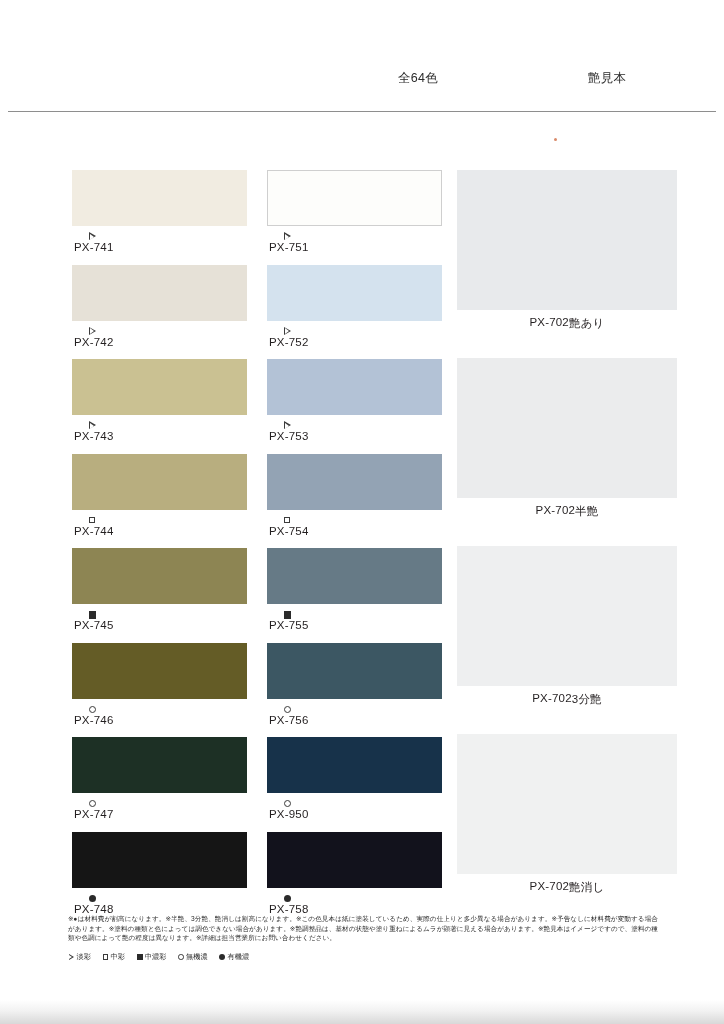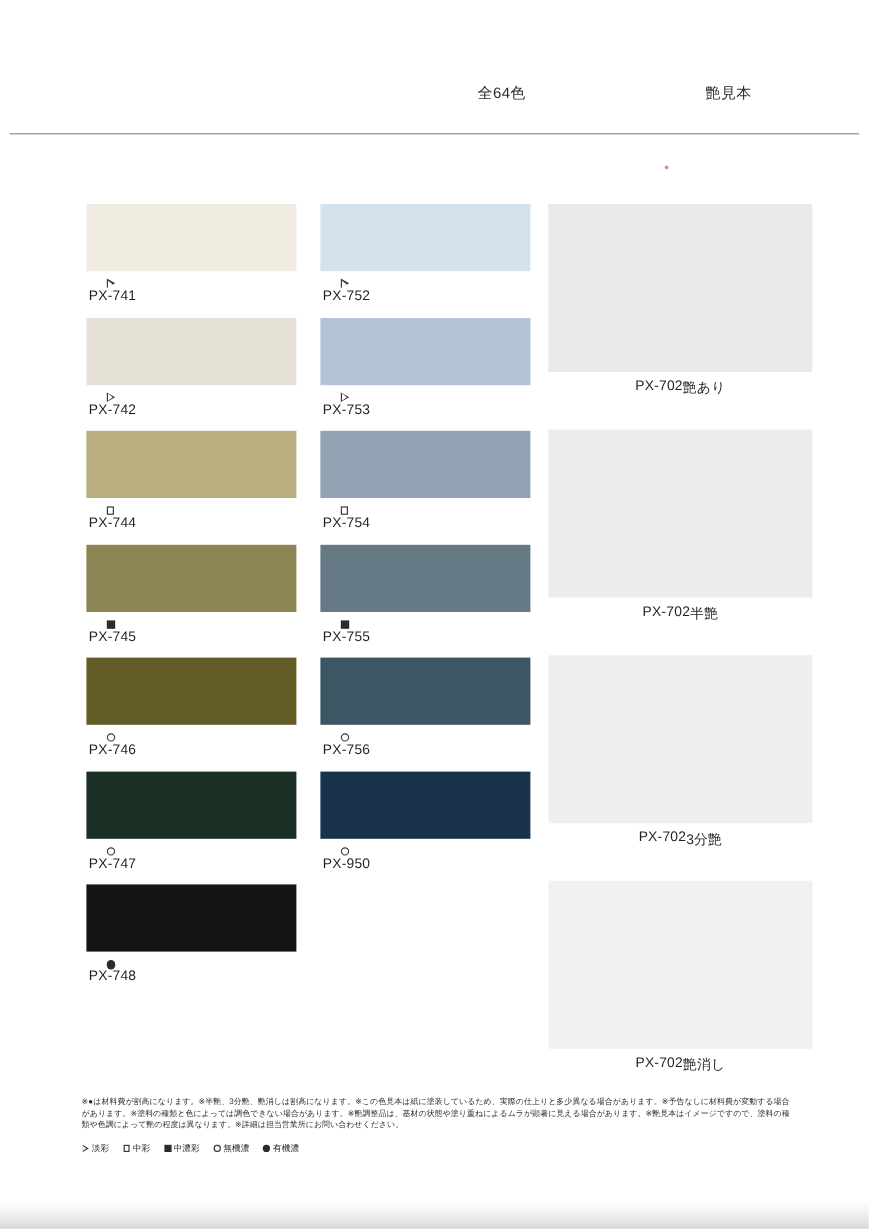--- a/index.html
+++ b/index.html
@@ -282,20 +282,27 @@
         </div>
       </div>
       <div class="swatch-cell">
         <div class="swatch-chip" style="background: rgb(230, 225, 215);"></div>
         <div class="swatch-label">
           <span class="marker tri"></span>
           <span class="swatch-code">PX-742</span>
         </div>
       </div>
       <div class="swatch-cell">
+        <div class="swatch-chip" style="background: rgb(202, 193, 146);"></div>
+        <div class="swatch-label">
+          <span class="marker tri"></span>
+          <span class="swatch-code">PX-743</span>
+        </div>
+      </div>
+      <div class="swatch-cell">
         <div class="swatch-chip" style="background: rgb(184, 174, 127);"></div>
         <div class="swatch-label">
           <span class="marker sq-open"></span>
           <span class="swatch-code">PX-744</span>
         </div>
       </div>
       <div class="swatch-cell">
         <div class="swatch-chip" style="background: rgb(141, 133, 83);"></div>
         <div class="swatch-label">
           <span class="marker sq-fill"></span>
@@ -320,20 +327,27 @@
         <div class="swatch-chip" style="background: rgb(21, 21, 21);"></div>
         <div class="swatch-label">
           <span class="marker ci-fill"></span>
           <span class="swatch-code">PX-748</span>
         </div>
       </div>
     </div>
 
   <div class="swatch-col col-right" id="col-right">
       <div class="swatch-cell">
+        <div class="swatch-chip outlined" style="background: rgb(253, 253, 251);"></div>
+        <div class="swatch-label">
+          <span class="marker tri"></span>
+          <span class="swatch-code">PX-751</span>
+        </div>
+      </div>
+      <div class="swatch-cell">
         <div class="swatch-chip" style="background: rgb(212, 226, 238);"></div>
         <div class="swatch-label">
           <span class="marker tri"></span>
           <span class="swatch-code">PX-752</span>
         </div>
       </div>
       <div class="swatch-cell">
         <div class="swatch-chip" style="background: rgb(179, 194, 214);"></div>
         <div class="swatch-label">
           <span class="marker tri"></span>
@@ -359,20 +373,27 @@
         <div class="swatch-label">
           <span class="marker ci-open"></span>
           <span class="swatch-code">PX-756</span>
         </div>
       </div>
       <div class="swatch-cell">
         <div class="swatch-chip" style="background: rgb(23, 50, 74);"></div>
         <div class="swatch-label">
           <span class="marker ci-open"></span>
           <span class="swatch-code">PX-950</span>
+        </div>
+      </div>
+      <div class="swatch-cell">
+        <div class="swatch-chip" style="background: rgb(18, 18, 28);"></div>
+        <div class="swatch-label">
+          <span class="marker ci-fill"></span>
+          <span class="swatch-code">PX-758</span>
         </div>
       </div>
     </div>
 
   <div class="gloss-col" id="gloss-col">
       <div class="gloss-cell">
         <div class="gloss-chip" style="background: rgb(232, 234, 236);"></div>
         <div class="gloss-caption">
           <span>PX-702</span>
           <span>艶あり</span>

